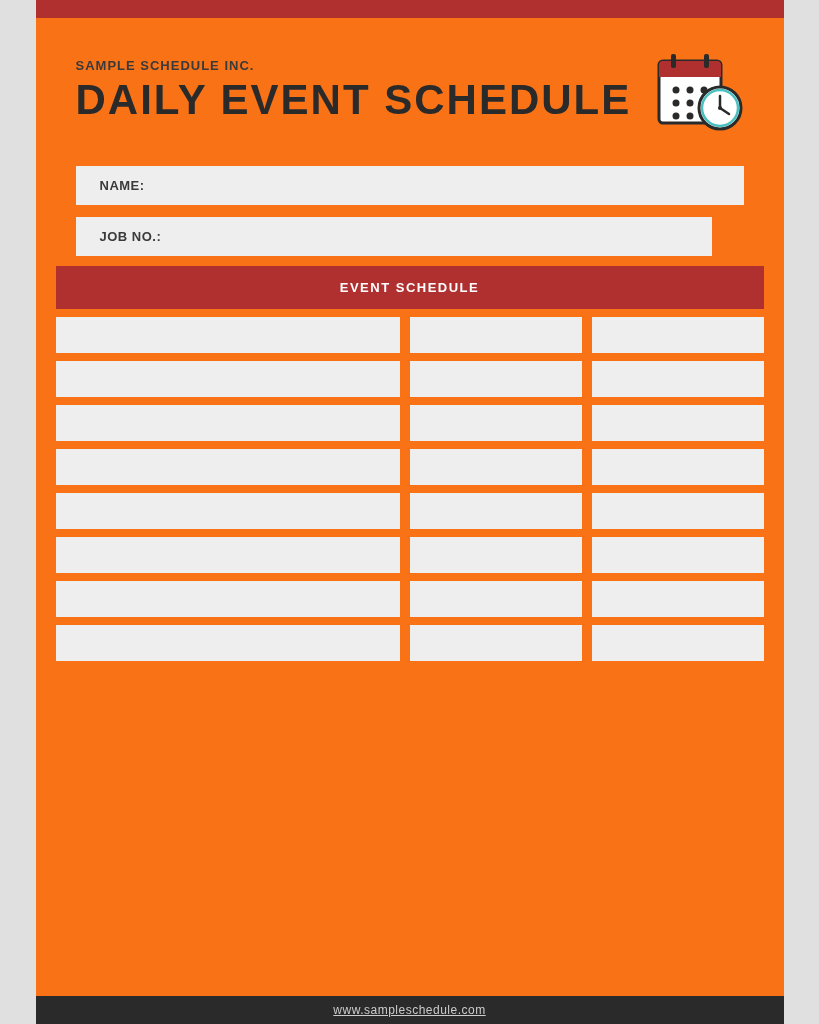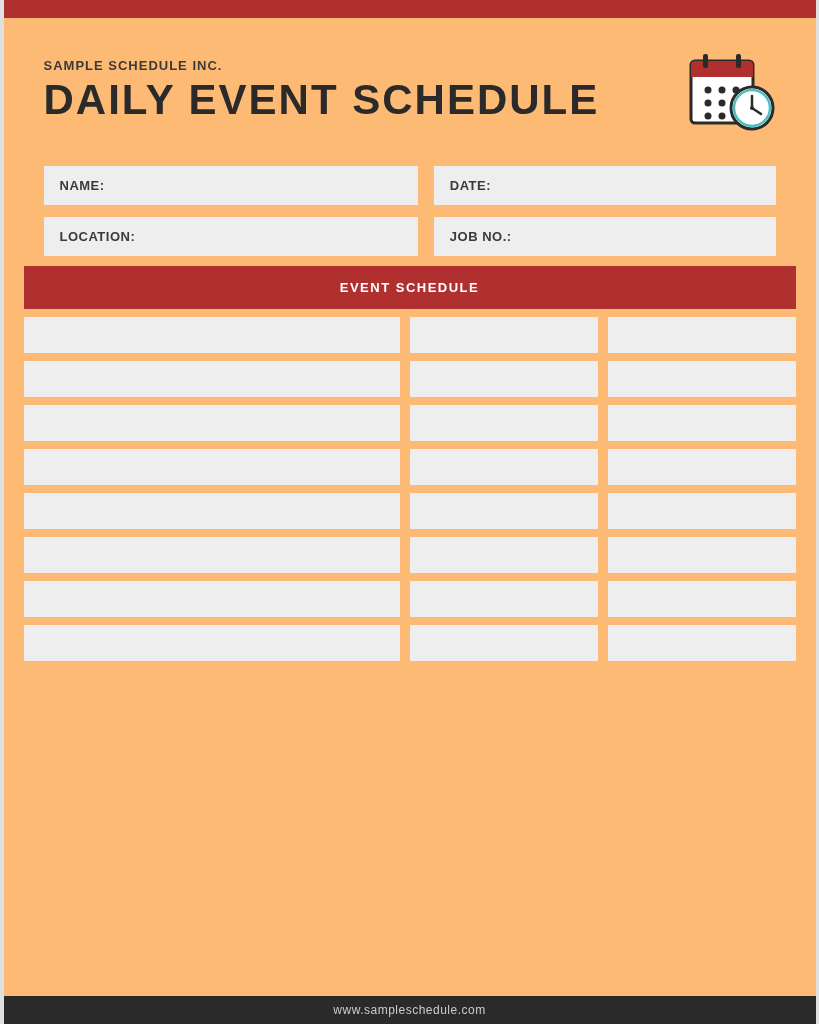--- a/index.html
+++ b/index.html
@@ -7,23 +7,23 @@
     body {
       background: #e0e0e0;
       display: flex;
       justify-content: center;
       align-items: center;
       min-height: 100vh;
       font-family: 'Arial', sans-serif;
     }
 
     .page {
-      width: 812px;
+      width: 748px;
       min-height: 1024px;
-      background: #fdba74;
+      background: #f97316;
       position: relative;
       display: flex;
       flex-direction: column;
       justify-content: center;
     }
 
     .top-bar {
       height: 18px;
       background: #b03030;
       width: 100%;
@@ -69,21 +69,21 @@
       gap: 12px;
     }
 
     .form-row {
       display: flex;
       gap: 16px;
     }
 
     .form-field {
       background: #eeeeee;
-      padding: 12px 16px;
+      padding: 12px 24px;
       font-size: 13px;
       font-weight: 600;
       color: #3a3a3a;
       letter-spacing: 0.5px;
       text-transform: uppercase;
     }
 
     .form-field-left {
       flex: 1.05;
     }
@@ -166,20 +166,21 @@
       display: flex;
       align-items: center;
       justify-content: center;
       margin-top: auto;
     }
 
     .bottom-bar-text {
       color: #cccccc;
       font-size: 12px;
       letter-spacing: 0.5px;
+      text-decoration: underline;
     }
   </style>
 </head>
 <body>
 
 <div class="page">
 
   <div class="top-bar"></div>
 
   <div class="header">
@@ -213,24 +214,22 @@
         <line x1="66" y1="62" x2="66" y2="50" stroke="#2a2a2a" stroke-width="2.5" stroke-linecap="round"></line>
         <line x1="66" y1="62" x2="75" y2="68" stroke="#2a2a2a" stroke-width="2.5" stroke-linecap="round"></line>
         <circle cx="66" cy="62" r="2" fill="#2a2a2a"></circle>
       </svg>
     </div>
   </div>
 
   <div class="form-section">
     <div class="form-row">
       <div class="form-field form-field-left">NAME:</div>
-      <div class="form-field form-field-right">DATE:</div>
     </div>
     <div class="form-row">
-      <div class="form-field form-field-left">LOCATION:</div>
       <div class="form-field form-field-right">JOB NO.:</div>
     </div>
   </div>
 
 
   <div class="table-section">
     <div class="table-header">
       <div class="header-cell col-event">EVENT SCHEDULE</div>
     </div>
     <div class="table-body">

